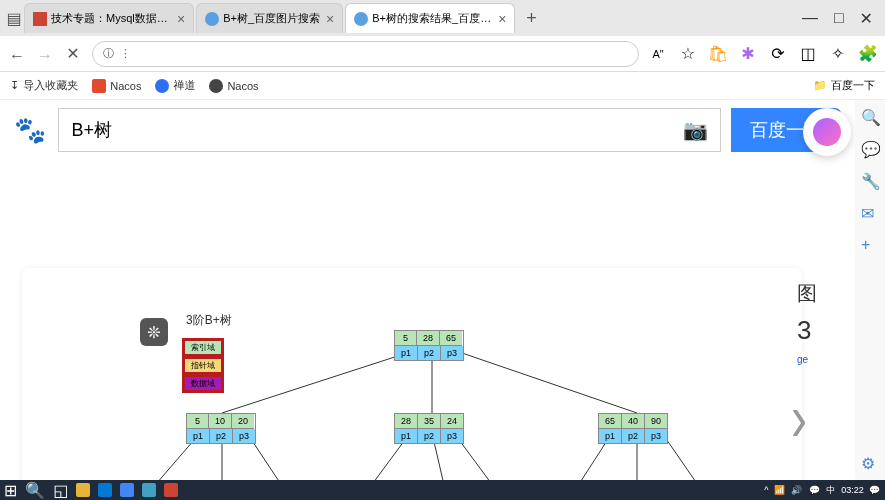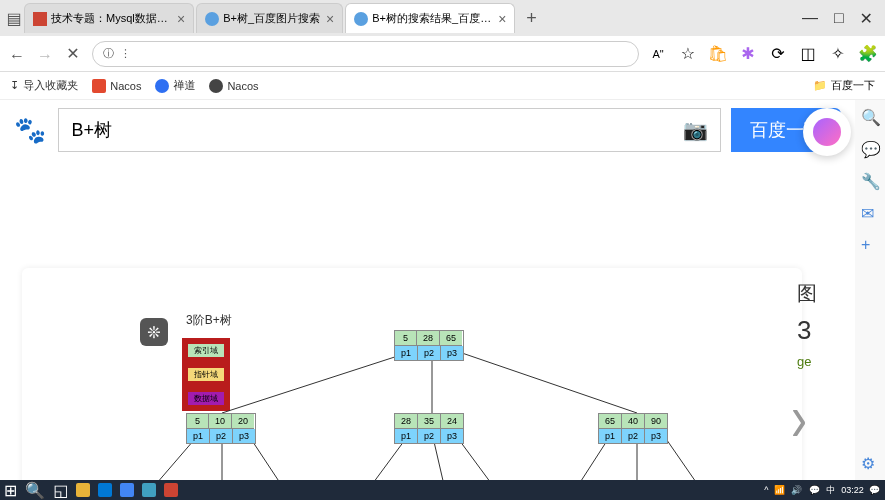--- a/index.html
+++ b/index.html
@@ -41,21 +41,21 @@
 .node-box{position:absolute;display:flex;font-size:9px;border:1px solid #888}
 .node-box .cell{border-right:1px solid #888;padding:2px 6px;text-align:center;min-width:22px}
 .node-box .cell:last-child{border-right:none}
 .idx{background:#b8e4b8}
 .ptr{background:#7dd3fc}
 .two-row{flex-direction:column}
 .two-row .row{display:flex}
 .two-row .row .cell{border-bottom:1px solid #888}
 .two-row .row:last-child .cell{border-bottom:none}
 .legend{position:absolute;left:160px;top:70px;font-size:8px}
-.legend .lg{border:6px solid #b91c1c;padding:1px 6px;margin-bottom:-1px}
+.legend .lg{border:3px solid #b91c1c;padding:1px 6px;margin-bottom:-1px}
 .lb-title{position:absolute;left:164px;top:44px;font-size:12px;color:#333}
 .cloud-ico{position:absolute;left:118px;top:50px;width:28px;height:28px;background:#555;border-radius:6px;display:flex;align-items:center;justify-content:center;color:#fff}
 .watermark-btn{position:absolute;left:350px;bottom:30px;width:124px;height:40px;background:#3b8bff;border-radius:20px;color:#fff;display:flex;align-items:center;justify-content:center;gap:6px;font-size:15px;box-shadow:0 2px 8px rgba(0,0,0,.15)}
 .taskbar{position:absolute;bottom:0;left:0;right:0;height:20px;background:#1f2a3a;display:flex;align-items:center;padding:0 4px;gap:8px}
 .tb-ico{width:14px;height:14px;background:#4a6;border-radius:2px}
 .tb-right{margin-left:auto;display:flex;gap:6px;align-items:center;color:#fff;font-size:9px}
 .tab-ttl{overflow:hidden;text-overflow:ellipsis;white-space:nowrap;max-width:120px}
 </style>
 </head>
 <body>
@@ -240,21 +240,21 @@
     <div class="watermark-btn">
       
       
     </div>
   </div>
 
   <div class="next-arrow">›</div>
   <div class="side-txt">
     <div>图</div>
     <div style="font-size:26px">3</div>
-    <div style="font-size:13px;color:#4d7c0f">ge</div>
+    <div style="font-size:10px;color:#1d4ed8">ge</div>
     <div style="margin-top:120px">你</div>
   </div>
 </div>
 
 <div class="ai-orb">
   <div class="orb-brain"></div>
 </div>
 
 <div class="side-rail">
   <span>🔍</span>

